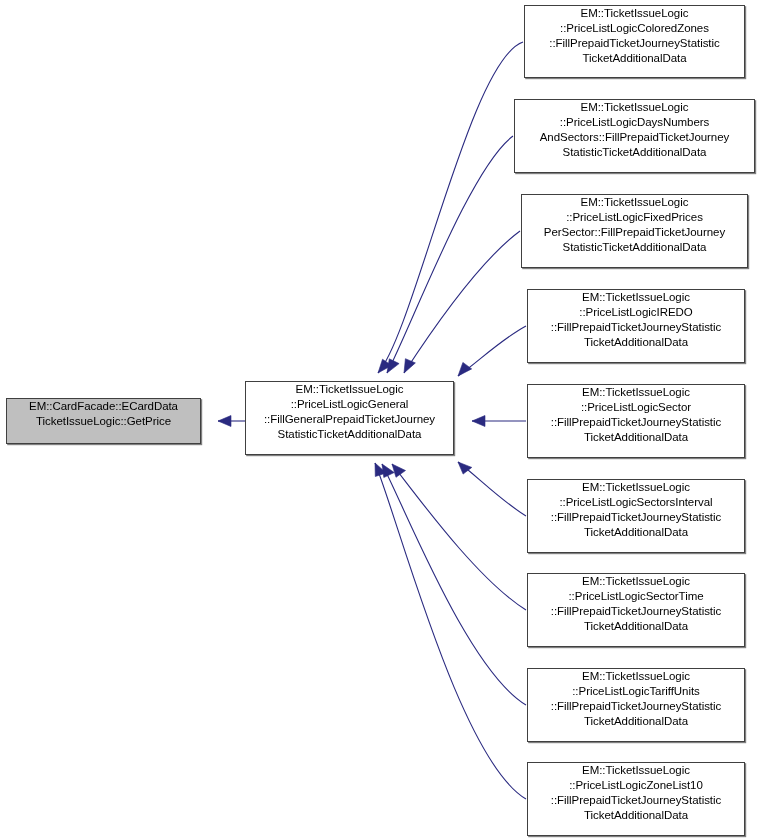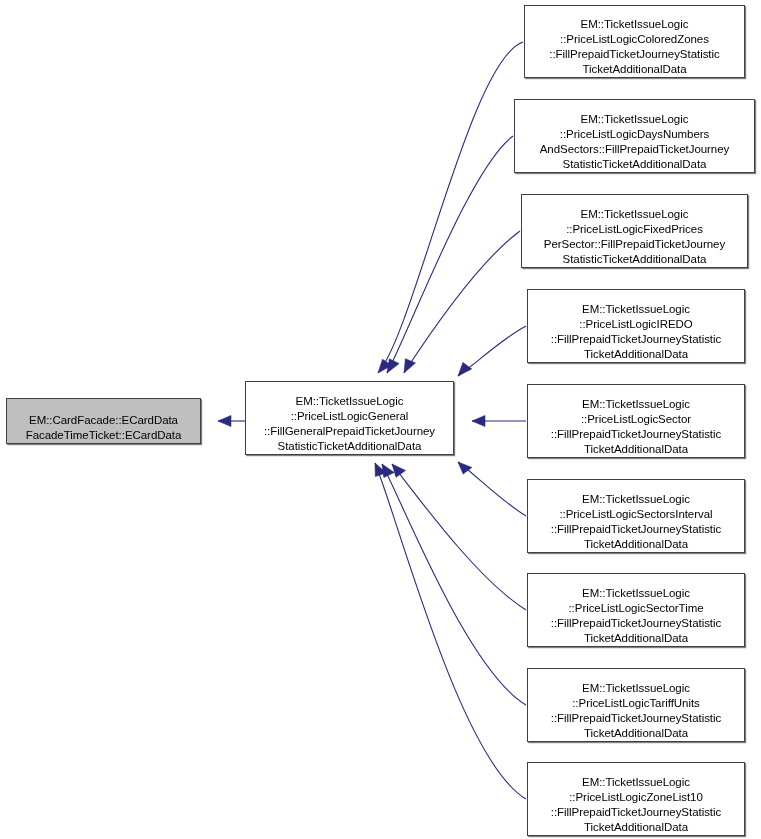--- a/index.html
+++ b/index.html
@@ -22,21 +22,21 @@
     width: 761px;
     height: 839px;
     pointer-events: none;
   }
   .node {
     position: absolute;
     box-sizing: border-box;
     border: 1px solid #404040;
     background: #ffffff;
     display: flex;
-    align-items: flex-end;
+    align-items: flex-start;
     justify-content: center;
     text-align: center;
     font-size: 11.5px;
     line-height: 15px;
     color: #000000;
     letter-spacing: -0.05px;
     box-shadow: 1.2px 1.2px 0 0 #808080;
     z-index: 2;
   }
   .node.highlight {
@@ -73,21 +73,21 @@
       <path d="M 392 464 L 405.5 470.5 L 396 477.3 Z" fill="#2a2a80" stroke="#2a2a80" stroke-width="0.6"></path>
       <path d="M 526 705 C 468 670 406 510 382 464" fill="none" stroke="#2a2a80" stroke-width="1.1"></path>
       <path d="M 382 464 L 394.2 472.5 L 383.8 477.5 Z" fill="#2a2a80" stroke="#2a2a80" stroke-width="0.6"></path>
       <path d="M 526 799 C 460 760 398 518 375 463" fill="none" stroke="#2a2a80" stroke-width="1.1"></path>
       <path d="M 375 463 L 386.2 472.9 L 375.3 476.5 Z" fill="#2a2a80" stroke="#2a2a80" stroke-width="0.6"></path>
     </svg>
 
   <div id="node-layer">
       <div class="node highlight" style="left: 6px; top: 398px; width: 195px; height: 46px;">
         <span class="label">EM::CardFacade::ECardData
-FacadeTimeTicket::ECardData</span>
+TicketIssueLogic::GetPrice</span>
       </div>
       <div class="node" style="left: 245px; top: 381px; width: 209px; height: 74px;">
         <span class="label">EM::TicketIssueLogic
 ::PriceListLogicGeneral
 ::FillGeneralPrepaidTicketJourney
 StatisticTicketAdditionalData</span>
       </div>
       <div class="node" style="left: 524px; top: 5px; width: 221px; height: 73px;">
         <span class="label">EM::TicketIssueLogic
 ::PriceListLogicColoredZones

